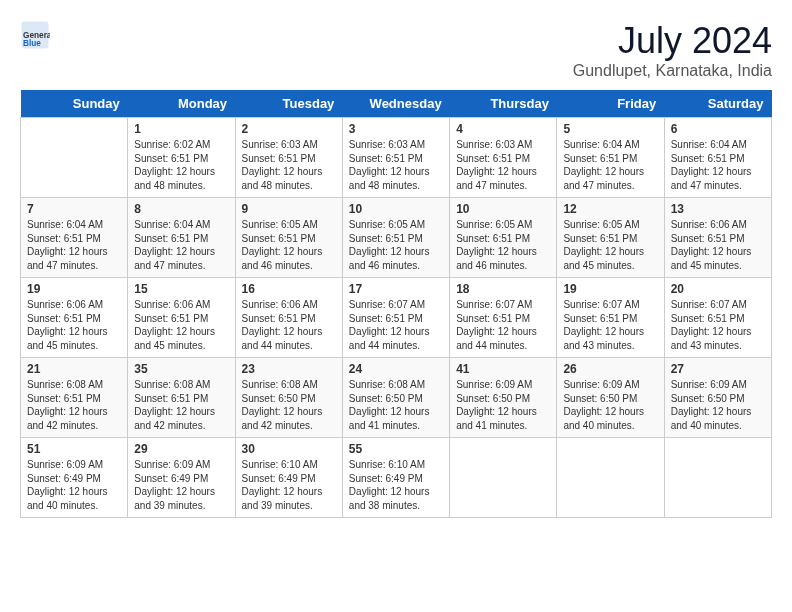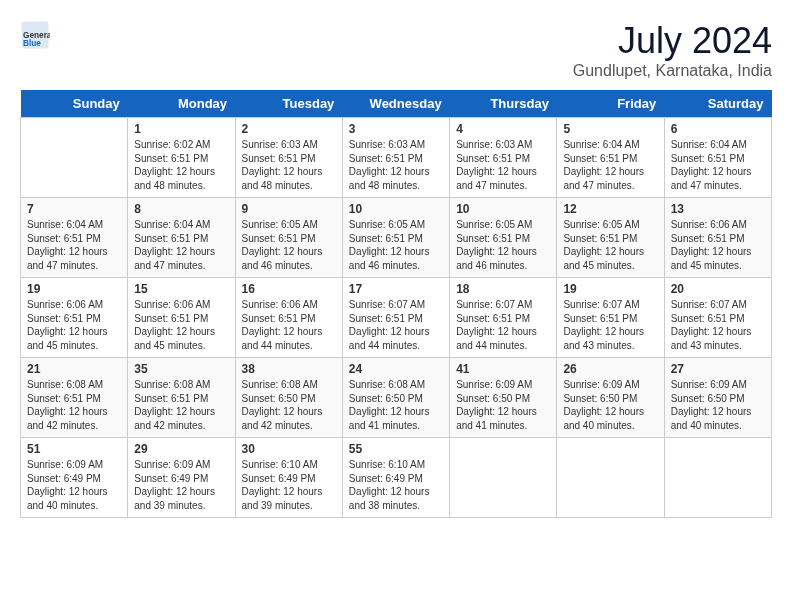--- a/index.html
+++ b/index.html
@@ -271,21 +271,21 @@
 and 42 minutes.</div>
         </td>
         <td>
           <div class="day-number">35</div>
           <div class="cell-content" style="white-space: pre-line;">Sunrise: 6:08 AM
 Sunset: 6:51 PM
 Daylight: 12 hours
 and 42 minutes.</div>
         </td>
         <td>
-          <div class="day-number">38</div>
+          <div class="day-number">23</div>
           <div class="cell-content" style="white-space: pre-line;">Sunrise: 6:08 AM
 Sunset: 6:50 PM
 Daylight: 12 hours
 and 42 minutes.</div>
         </td>
         <td>
           <div class="day-number">24</div>
           <div class="cell-content" style="white-space: pre-line;">Sunrise: 6:08 AM
 Sunset: 6:50 PM
 Daylight: 12 hours

